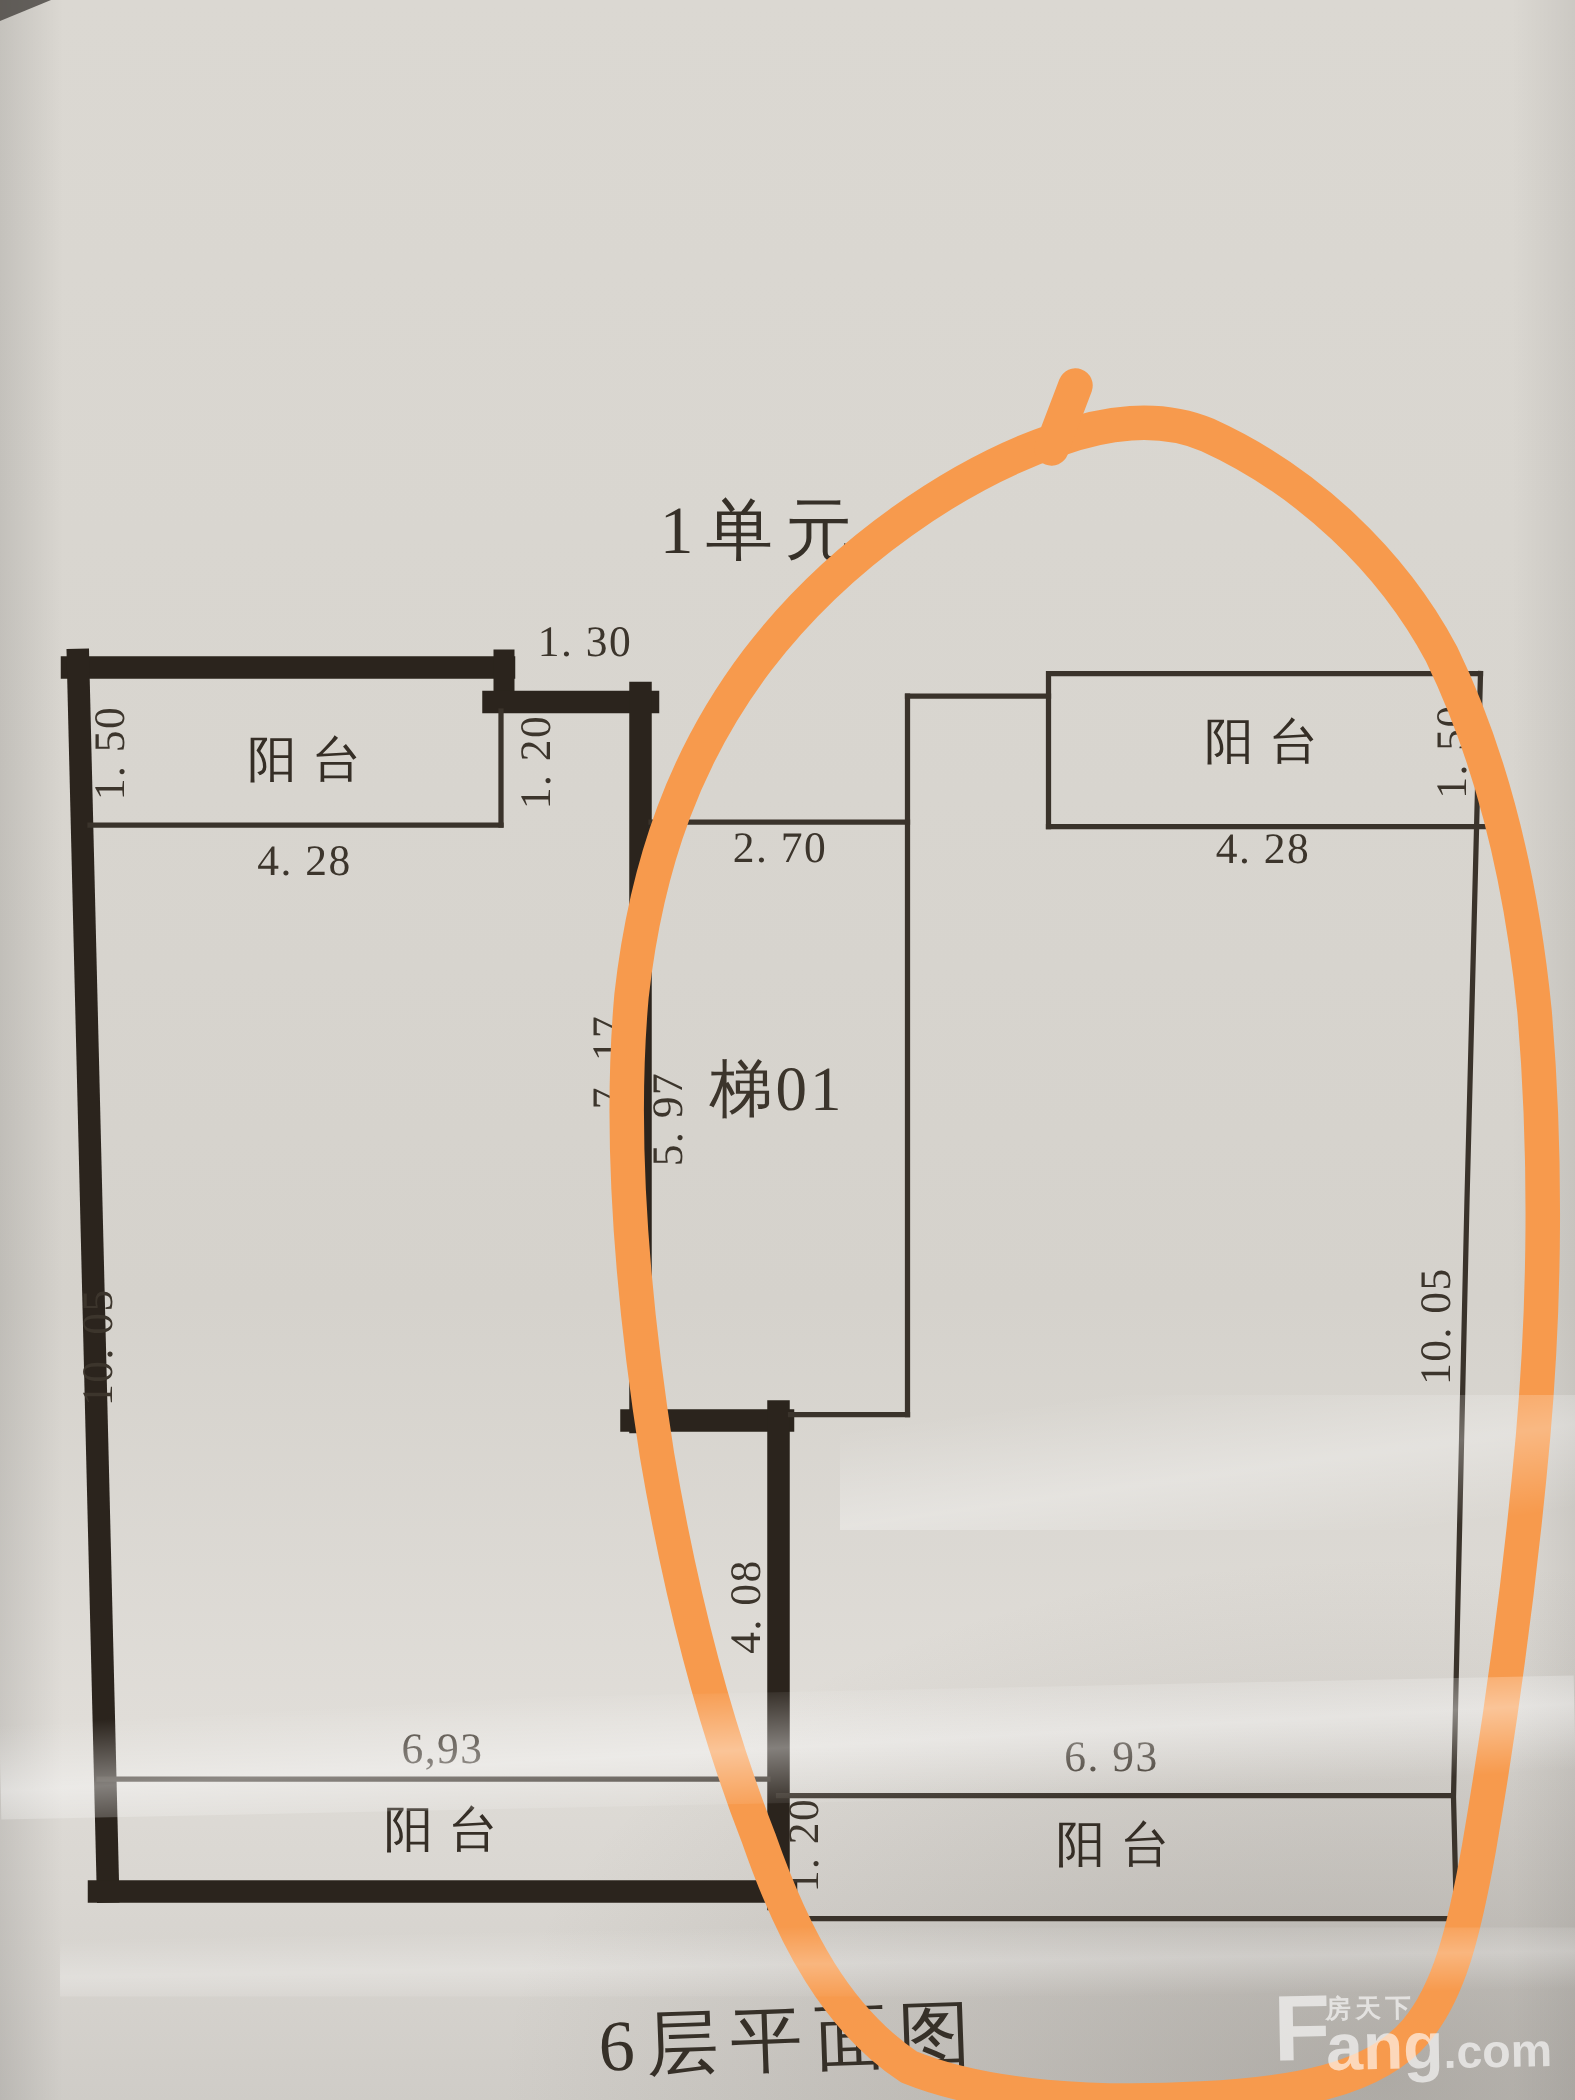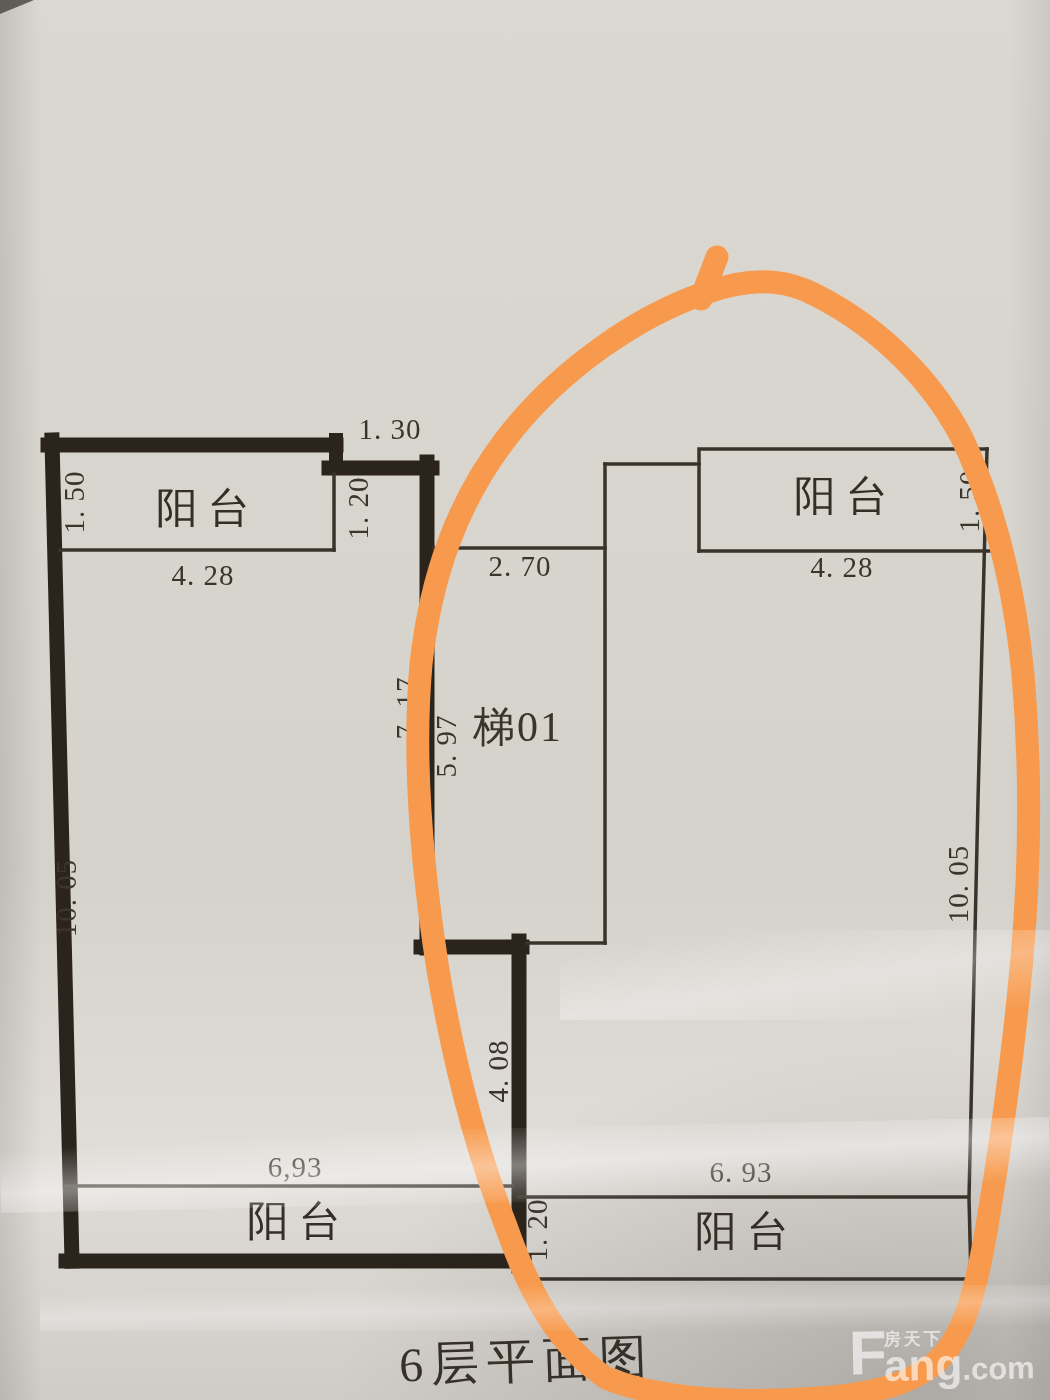--- a/index.html
+++ b/index.html
@@ -13,21 +13,21 @@
       linear-gradient(180deg,#dbd8d2 0%,#d8d5cf 38%,#d5d2cc 62%,#e0ddd8 82%,#d6d3ce 94%,#cfccc7 100%);
   }
   .abs{position:absolute;}
   .lay{left:0;top:0;width:1050px;height:1400px;}
   .hdim,.vdim,.room,.big{
     position:absolute;white-space:nowrap;color:#3c352c;
     transform:translate(-50%,-50%);line-height:1;
   }
   .hdim,.vdim{font-size:29px;letter-spacing:1px;}
   .vdim{transform:translate(-50%,-50%) rotate(-90deg);}
-  .room{font-size:42px;letter-spacing:10px;color:#352e26;}
+  .room{font-size:33px;letter-spacing:10px;color:#352e26;}
   .big{font-size:45px;letter-spacing:8px;color:#363028;}
   .stairlbl{font-size:42px;letter-spacing:2px;}
   .footerlbl{transform:translate(-50%,-50%) rotate(-2deg);font-size:48px;}
   .crease{position:absolute;pointer-events:none;}
   .crease.c1{left:0;top:1128px;width:1050px;height:74px;
     background:linear-gradient(178deg, rgba(255,255,255,0) 10%, rgba(255,255,255,.42) 50%, rgba(255,255,255,0) 90%);
     transform:rotate(-1.2deg);}
   .crease.c2{left:560px;top:930px;width:500px;height:90px;
     background:linear-gradient(172deg, rgba(255,255,255,0) 15%, rgba(255,255,255,.30) 55%, rgba(255,255,255,0) 90%);
     transform:rotate(2deeg);}
@@ -79,20 +79,21 @@
       <path d="M 527,943 H 605"></path>
       <path d="M 605,464 H 699"></path>
       <path d="M 699,551 V 449 H 987"></path>
       <path d="M 699,551 H 989"></path>
       <path d="M 987,449 L 978,800 L 969,1198 L 971,1279"></path>
       <path d="M 519,1197 H 968"></path>
       <path d="M 527,1279 H 971"></path>
     </g>
   </svg>
 
+  <div class="big z2" style="left:508px;top:354px;">1单元</div>
 
   <div class="hdim z2" style="left:390px;top:429px;">1. 30</div>
   <div class="room z2" style="left:208px;top:508px;">阳台</div>
   <div class="vdim z2" style="left:74px;top:502px;">1. 50</div>
   <div class="hdim z2" style="left:203px;top:575px;">4. 28</div>
   <div class="vdim z2" style="left:358px;top:508px;">1. 20</div>
 
   <div class="hdim z2" style="left:520px;top:566px;text-align:center;">2. 70</div>
   <div class="room z2" style="left:846px;top:496px;">阳台</div>
   <div class="vdim z2" style="left:969px;top:501px;">1. 50</div>

